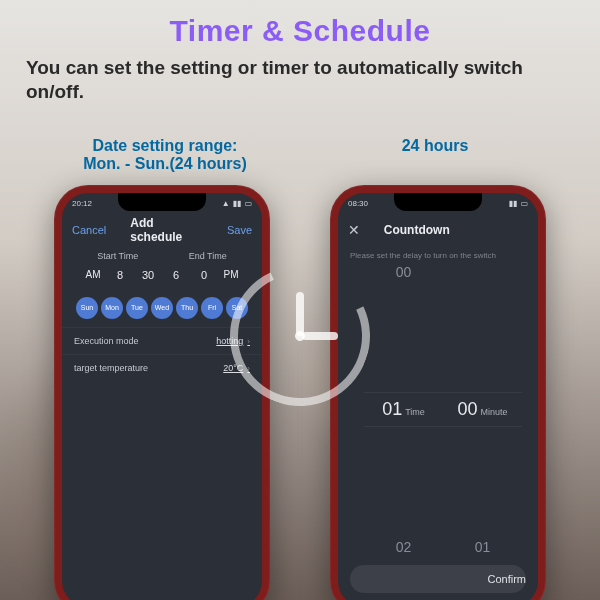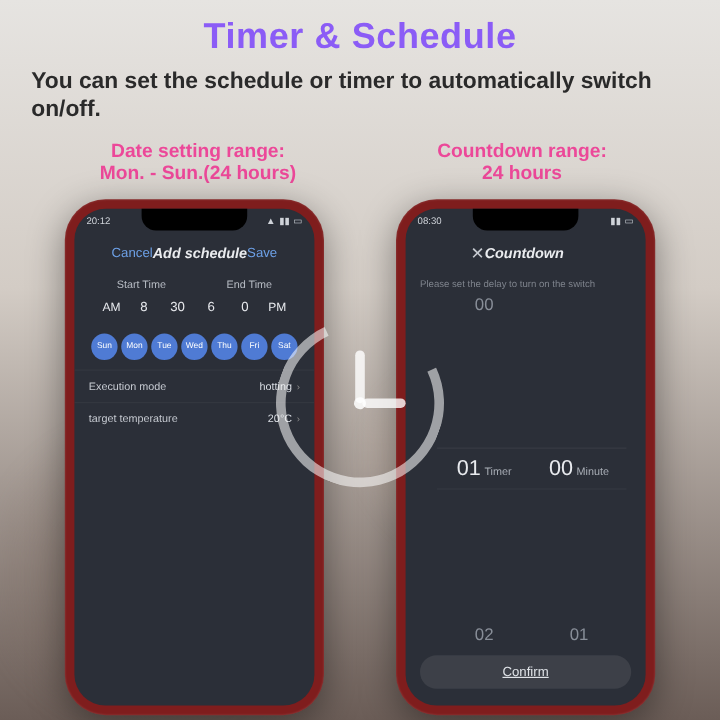--- a/index.html
+++ b/index.html
@@ -25,22 +25,23 @@
     position: relative; z-index: 2;
     font-size: 19px; font-weight: 600; color: #2a2a2a;
     padding: 4px 26px 12px 26px; line-height: 1.25;
   }
   .captions {
     position: relative; z-index: 2;
     display: flex; gap: 0; padding: 0 30px;
   }
   .caption {
     flex: 1; text-align: center;
-    font-size: 16px; font-weight: 600; color: #ec4899;
+    font-size: 16px; font-weight: 600; color: #0369a1;
     padding: 2px 6px 8px 6px;
+    margin-top: 19px;
   }
   .phones {
     position: relative; z-index: 2;
     display: flex; justify-content: center; gap: 60px;
     padding: 4px 30px 0 30px;
   }
   .phone {
     width: 216px; height: 430px;
     border-radius: 34px;
     background: #7f1d1d;
@@ -60,72 +61,71 @@
     color: #d8dbe0;
     display: flex; flex-direction: column;
   }
   .statusbar {
     height: 22px; display: flex; justify-content: space-between; align-items: center;
     padding: 0 10px; font-size: 8px; color: #cfd3d9;
   }
   .statusbar .left { display:flex; gap:3px; align-items:center; }
   .statusbar .right { display:flex; gap:3px; align-items:center; }
   .topbar {
-    height: 30px; display: flex; align-items: center; justify-content: center;
-    padding: 0 10px; font-size: 11px;
-  }
-  .topbar .center { font-weight: 600; font-size: 12px; color:#eaecef;font-style:italic; }
+    height: 30px; display: flex; align-items: center; justify-content: flex-start;
+    padding: 0 10px; font-size: 11px; gap: 24px;
+  }
+  .topbar .center { font-weight: 600; font-size: 12px; color:#eaecef; }
   .topbar .act { color: #6da0e6; font-size: 11px; }
   .close-x { font-size: 14px; color: #c7cbd1; }
   .sched-labels {
     display: flex; justify-content: space-around;
     font-size: 9px; color: #b7bcc4; padding: 6px 10px 2px 10px;
   }
   .picker {
-    display: flex; gap: 4px; justify-content: center; align-items: flex-end;
+    display: flex; gap: 4px; justify-content: center; align-items: center;
     padding: 6px 4px; font-size: 11px; color: #e8eaee;
   }
   .picker span { width: 24px; text-align: center; }
   .picker .ampm { width: 22px; font-size: 10px; }
   .days {
     display: flex; gap: 3px; justify-content: center; padding: 10px 6px 8px 6px;
   }
   .day {
     width: 22px; height: 22px; border-radius: 50%;
     background: #4f7bd4; color: #fff; font-size: 7px;
     display: flex; align-items: center; justify-content: center;
   }
   .row {
     display: flex; justify-content: space-between; align-items: center;
     padding: 8px 12px; font-size: 9px; color: #c5c9d0;
     border-top: 1px solid rgba(255,255,255,0.04);
     text-align: right;
   }
-  .row .val { color: #d9dde3; }
+  .row .val { color: #d9dde3; text-decoration: underline; }
   .chev { font-size: 8px; color:#888; margin-left:4px;}
   .countdown-hint {
     font-size: 8px; color: #7e838c; padding: 6px 12px 4px 12px;
   }
   .cd-picker {
     flex: 1; display: flex; flex-direction: column; justify-content: space-between;
     gap: 8px; padding: 0 16px; margin-left: 10px;
   }
   .cd-row {
     display: flex; justify-content: space-around; align-items: baseline;
     font-size: 14px; color: #888e98;
   }
   .cd-row.center { font-size: 18px; color: #e8eaee; border-top:1px solid rgba(255,255,255,0.06); border-bottom:1px solid rgba(255,255,255,0.06); padding:6px 0;}
   .cd-row .unit { font-size: 9px; color:#a9aeb6; margin-left:3px; }
   .cd-cell { display:flex; align-items:baseline; width:60px; justify-content:center;}
   .confirm {
     margin: 10px 12px 14px 12px;
     background: #3d4048; border-radius: 18px;
-    text-align: center; font-size: 11px; color: #dfe2e7;
+    text-align: right; font-size: 11px; color: #dfe2e7;
     padding: 8px 0;
-    text-decoration: underline;
   }
   .clock-icon {
     position: absolute; z-index: 3;
     left: 50%; top: 56%; transform: translate(-50%,-50%);
     width: 140px; height: 140px;
     border: 8px solid rgba(255,255,255,0.55);
     border-radius: 50%;
     display: flex; align-items: center; justify-content: center;
   }
   .clock-icon::before {
@@ -143,29 +143,28 @@
   }
   .clock-icon { border-top-color: transparent; transform: translate(-50%,-50%) rotate(20deg); }
   .clock-icon-inner { transform: rotate(-20deg); position:absolute; inset:0;}
 </style>
 </head>
 <body>
 
 <div class="bg-overlay"></div>
 
 <div class="title">Timer &amp; Schedule</div>
-<div class="subtitle">You can set the schedule or timer to automatically switch on/off.</div>
+<div class="subtitle">You can set the setting or timer to automatically switch on/off.</div>
 
 <div class="captions">
   <div class="caption">
     <div>Date setting range:</div>
     <div>Mon. - Sun.(24 hours)</div>
   </div>
   <div class="caption">
-    <div>Countdown range:</div>
     <div>24 hours</div>
   </div>
 </div>
 
 <div class="phones">
 
   <div class="phone">
     <div class="notch"></div>
     <div class="screen">
       <div class="statusbar">
@@ -236,21 +235,21 @@
       <div class="cd-picker">
         <div class="cd-row">
           <div class="cd-cell">
               <span>00</span>
             </div>
           <div class="cd-cell"></div>
         </div>
         <div class="cd-row center">
           <div class="cd-cell">
               <span>01</span>
-              <span class="unit">Timer</span>
+              <span class="unit">Time</span>
             </div>
           <div class="cd-cell">
               <span>00</span>
               <span class="unit">Minute</span>
             </div>
         </div>
         <div class="cd-row">
           <div class="cd-cell">
               <span>02</span>
             </div>

